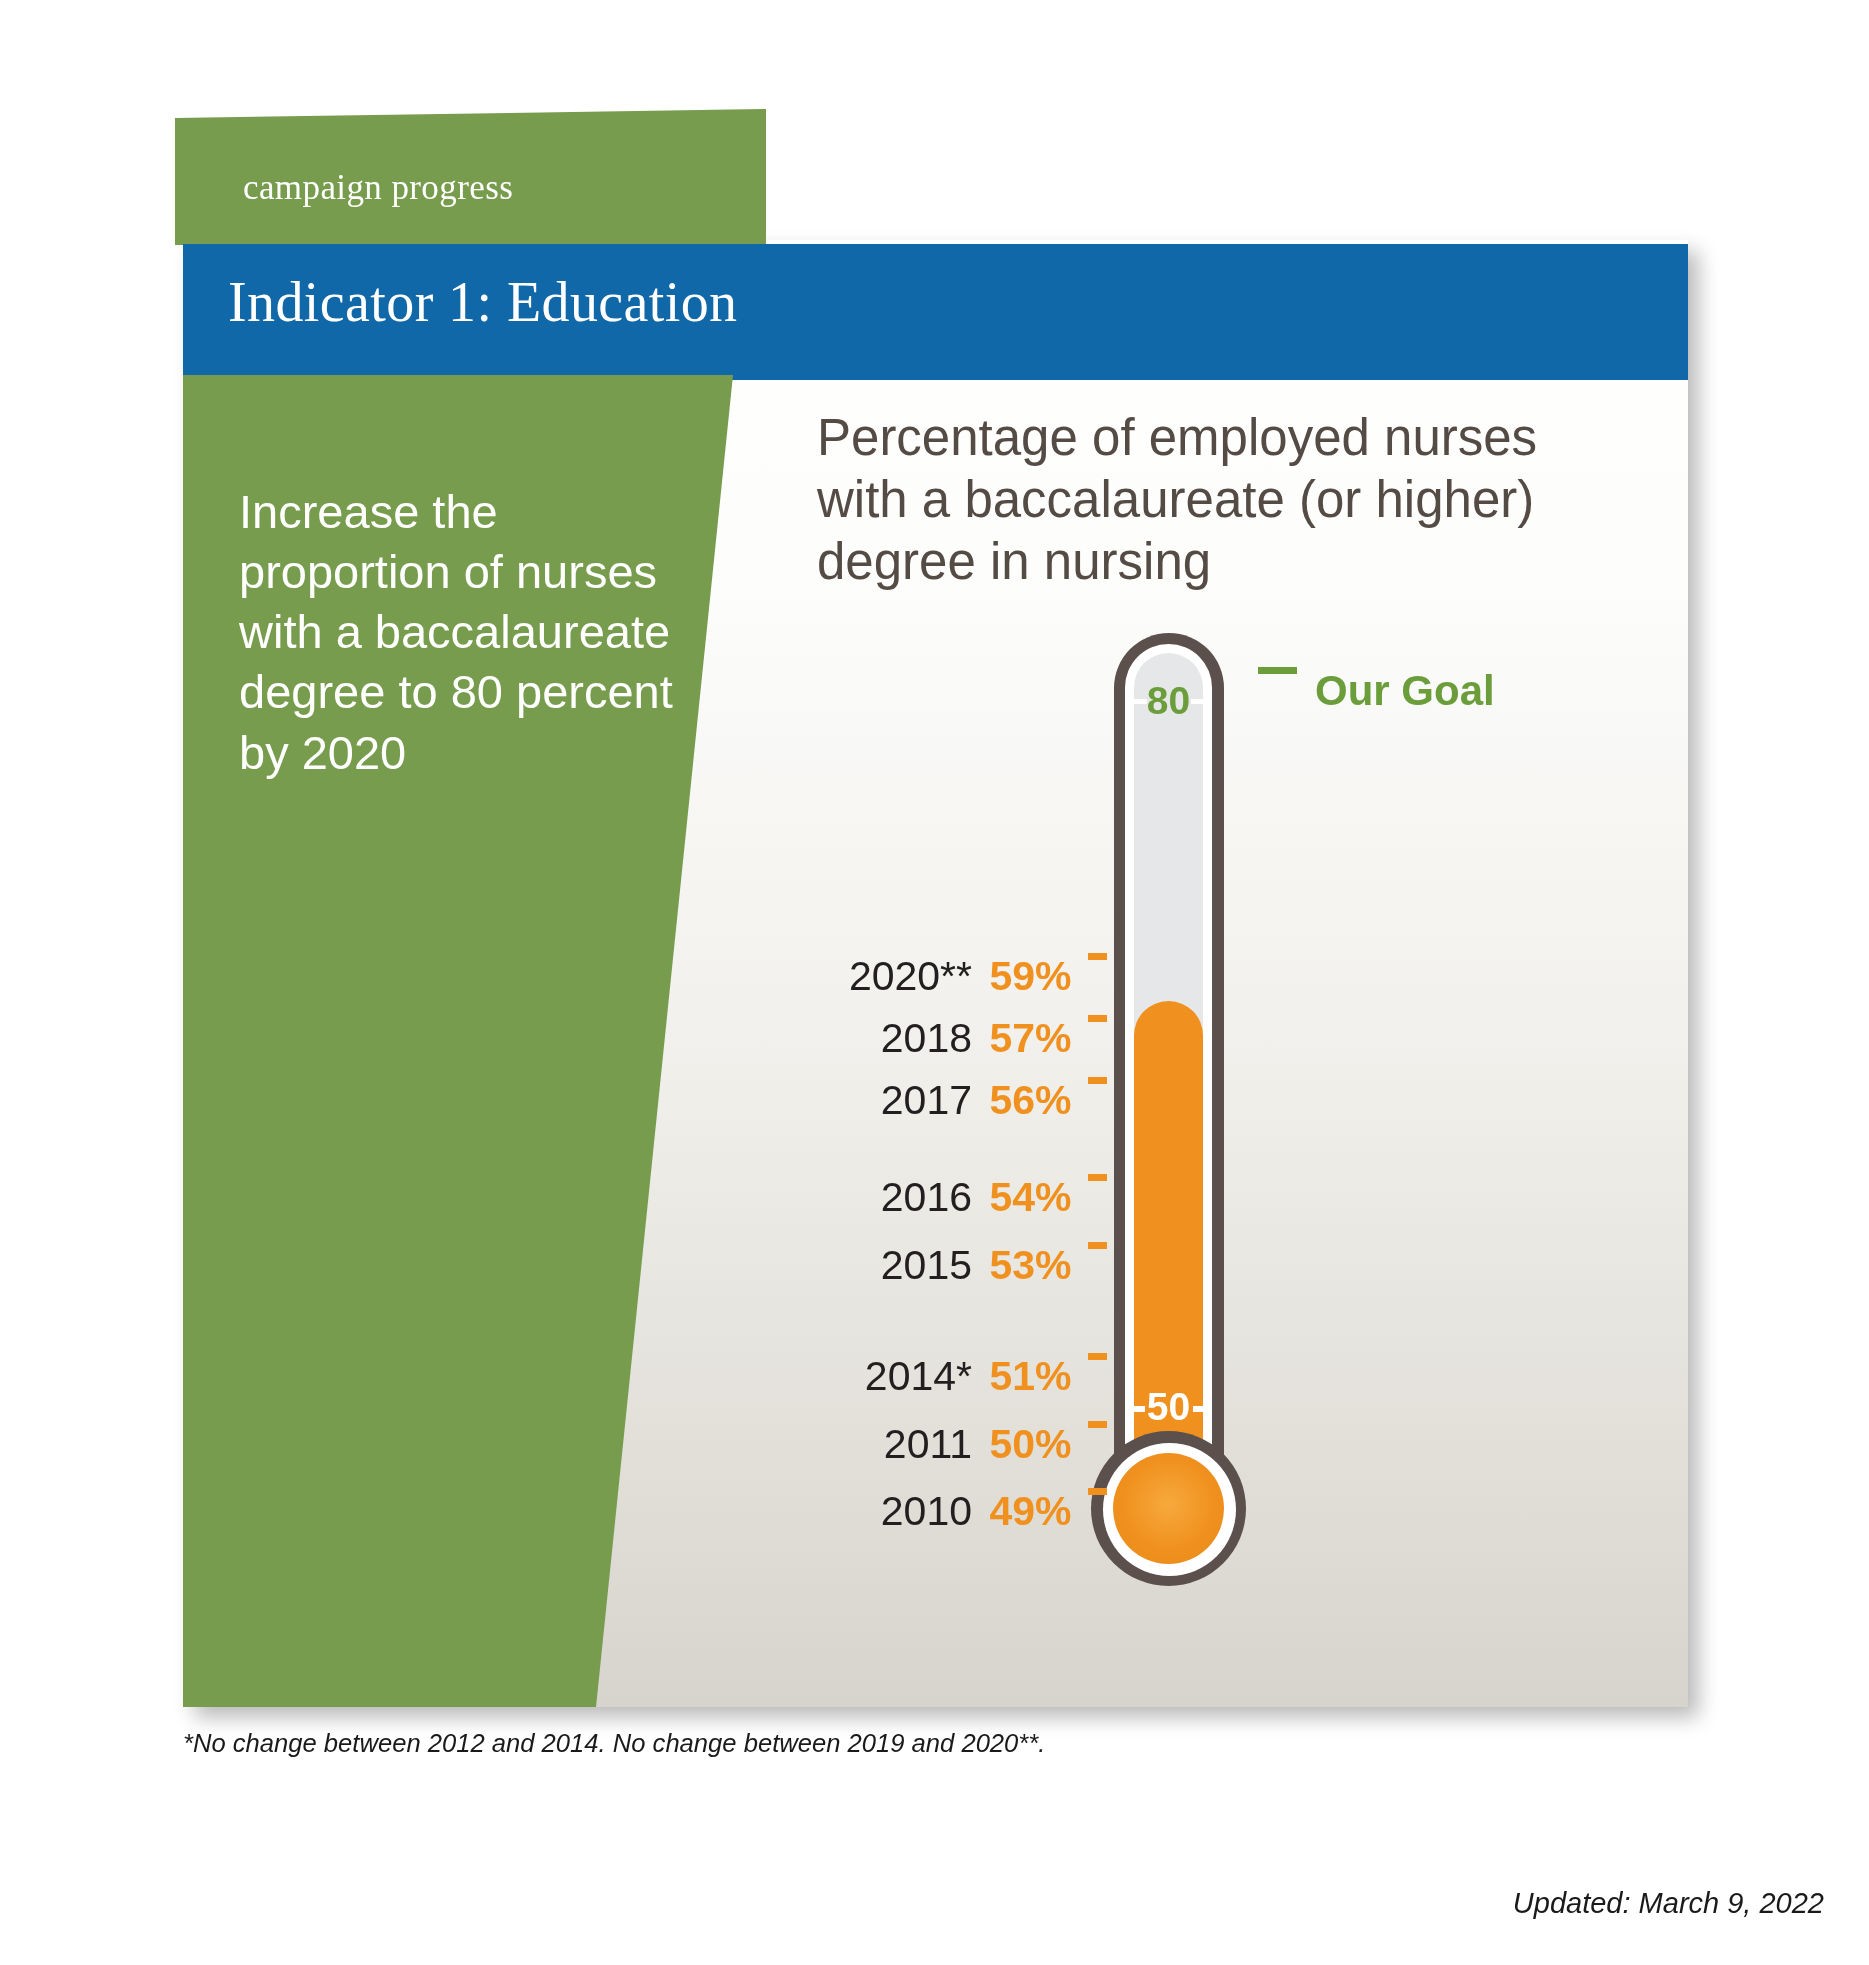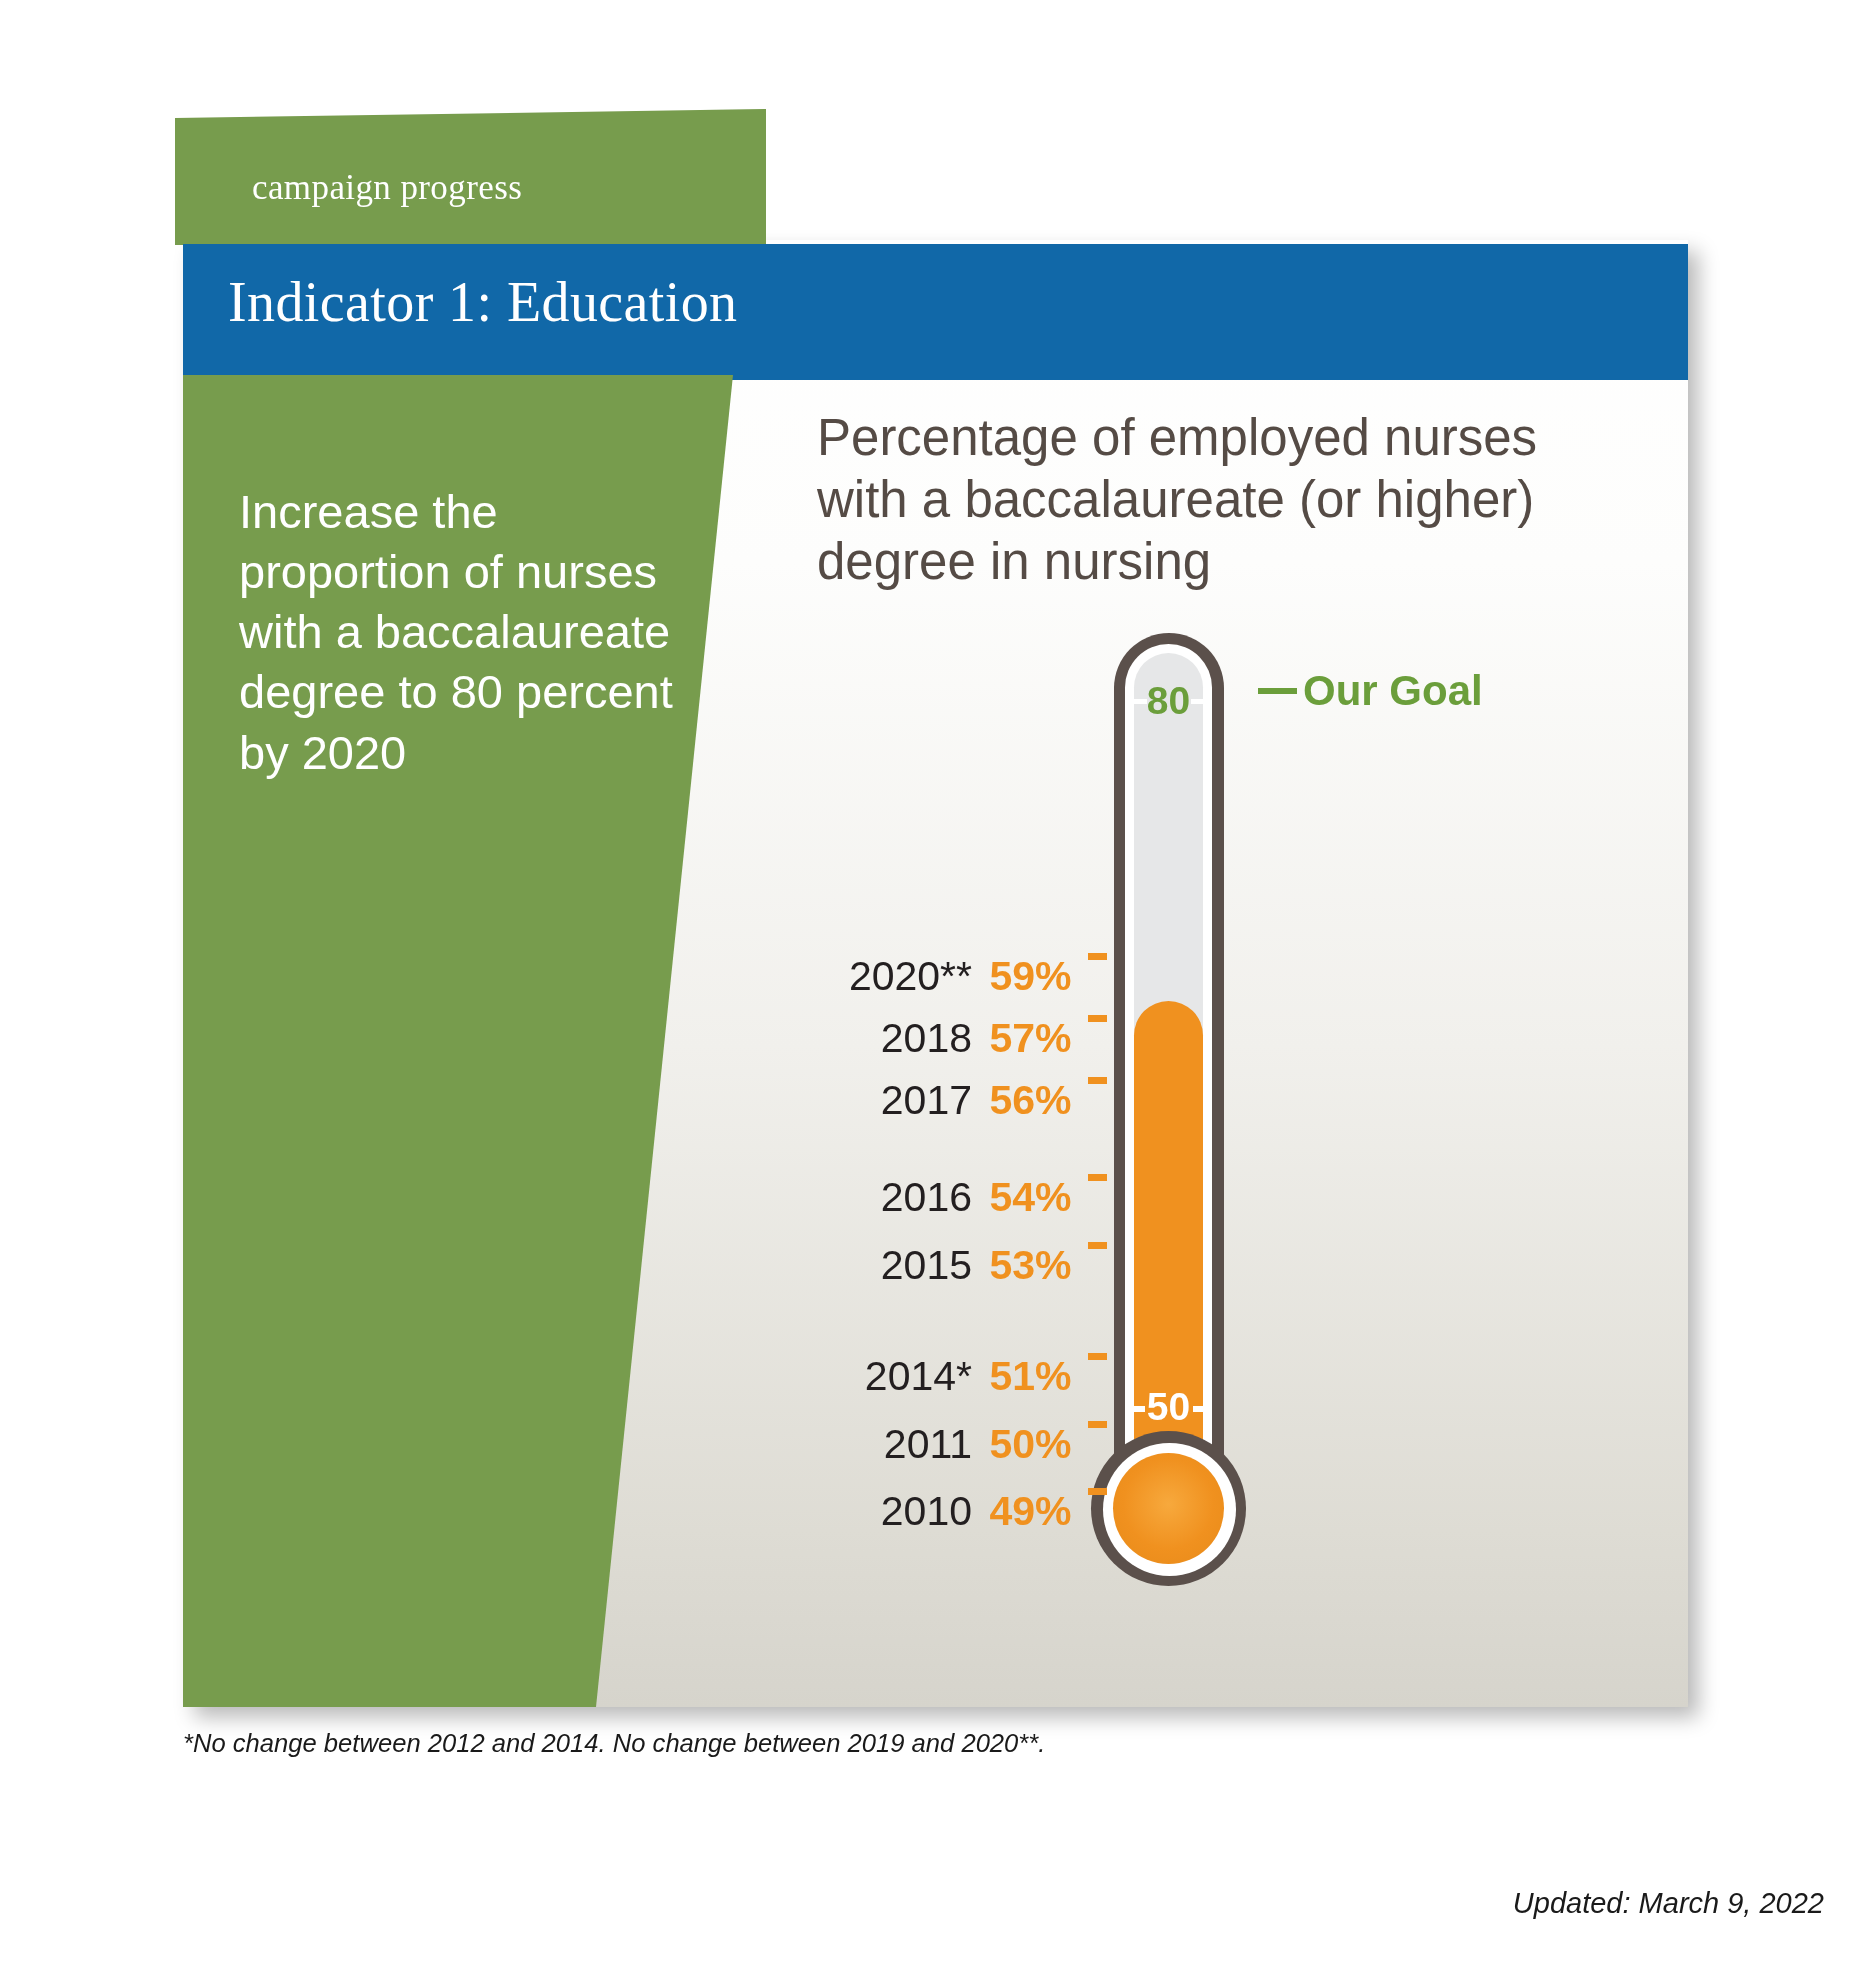--- a/index.html
+++ b/index.html
@@ -32,21 +32,21 @@
     left: 175px;
     top: 109px;
     width: 595px;
     height: 136px;
     background: #779C4D;
     clip-path: polygon(0 9px, 591px 0px, 591px 136px, 0 136px);
     box-shadow: 7.5px 7.5px 16.6px rgba(0,0,0,0.30);
   }
   #green-tab-label {
     position: absolute;
-    left: 77px;
+    left: 68px;
     top: 59px;
     color: #ffffff;
     font-family: "Liberation Serif", serif;
     font-size: 35px;
     letter-spacing: 0.4px;
     white-space: nowrap;
     text-align: center;
   }
 
   
@@ -234,22 +234,22 @@
   }
   .mark-50-tick-l { left: 27px; }
   .mark-50-tick-r { left: 92px; }
 
   
   #goal-legend {
     position: absolute;
     left: 1258px;
     top: 667px;
     display: flex;
-    align-items: center;
-    gap: 6px;
+    align-items: flex-start;
+    gap: 18px;
     white-space: nowrap;
   }
   #goal-dash {
     width: 39px;
     height: 6.8px;
     background: #6B9E3B;
   }
   #goal-text {
     color: #6B9E3B;
     font-size: 42px;

